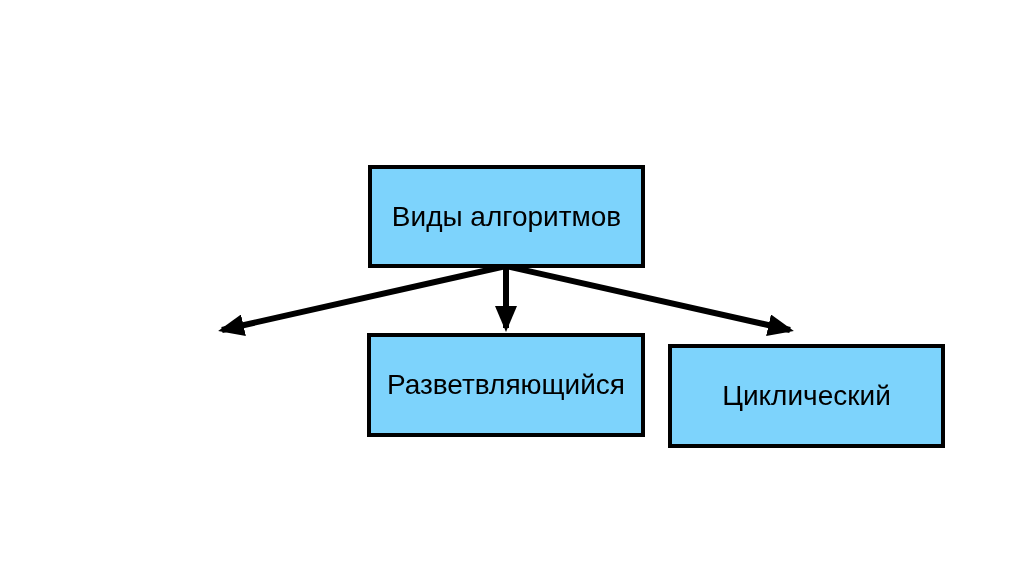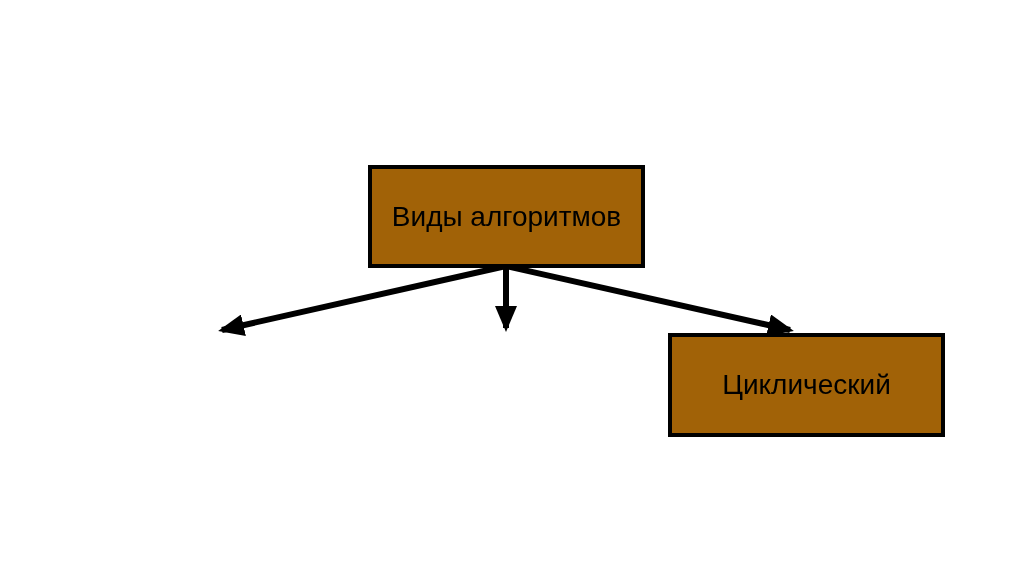--- a/index.html
+++ b/index.html
@@ -20,21 +20,21 @@
     left: 0;
     top: 0;
     width: 1024px;
     height: 574px;
     pointer-events: none;
   }
   .node {
     position: absolute;
     box-sizing: border-box;
     border: 4px solid #000000;
-    background: #a16207;
+    background: #7dd3fc;
     display: flex;
     align-items: center;
     justify-content: center;
     color: #000000;
     font-size: 28px;
     line-height: 1;
     white-space: nowrap;
     text-align: right;
   }
   .node-root {
@@ -50,21 +50,21 @@
     height: 104px;
   }
   .node-branching {
     left: 367px;
     top: 333px;
     width: 278px;
     height: 104px;
   }
   .node-cyclic {
     left: 668px;
-    top: 333px;
+    top: 344px;
     width: 277px;
     height: 104px;
   }
 </style>
 </head>
 <body>
 
 <div class="canvas">
 
   <svg class="arrows" viewBox="0 0 1024 574" xmlns="http://www.w3.org/2000/svg">
@@ -76,18 +76,21 @@
     <line x1="506" y1="266" x2="222" y2="330" stroke="#000000" stroke-width="6" marker-end="url(#arrowhead)"></line>
     <line x1="506" y1="266" x2="506" y2="328" stroke="#000000" stroke-width="6" marker-end="url(#arrowhead)"></line>
     <line x1="506" y1="266" x2="790" y2="330" stroke="#000000" stroke-width="6" marker-end="url(#arrowhead)"></line>
   </svg>
 
   <div class="node node-root">
     <span>Виды алгоритмов</span>
   </div>
 
 
+  <div class="node node-branching">
+    <span>Разветвляющийся</span>
+  </div>
 
   <div class="node node-cyclic">
     <span>Циклический</span>
   </div>
 
 </div>
 
 </body></html>

